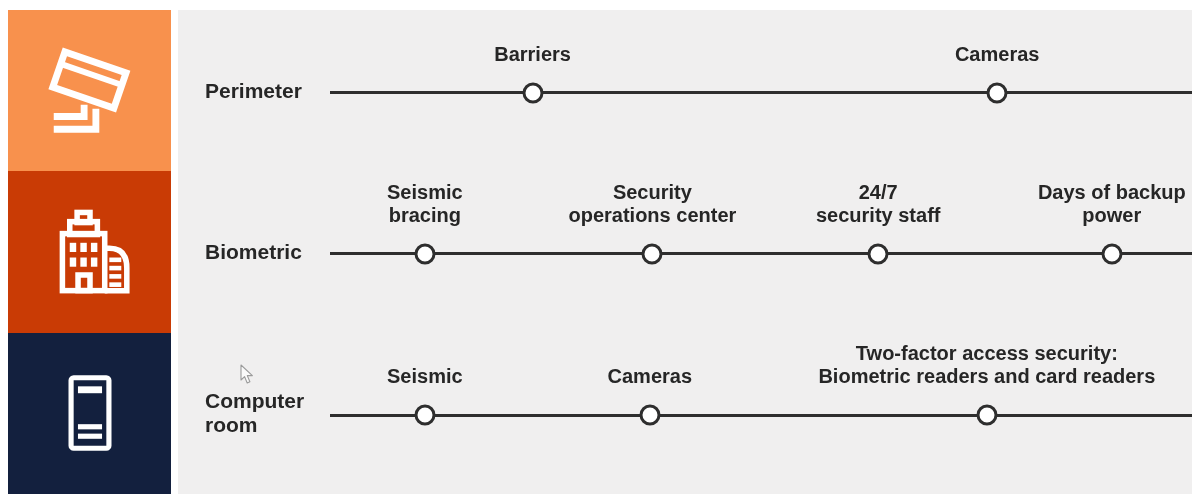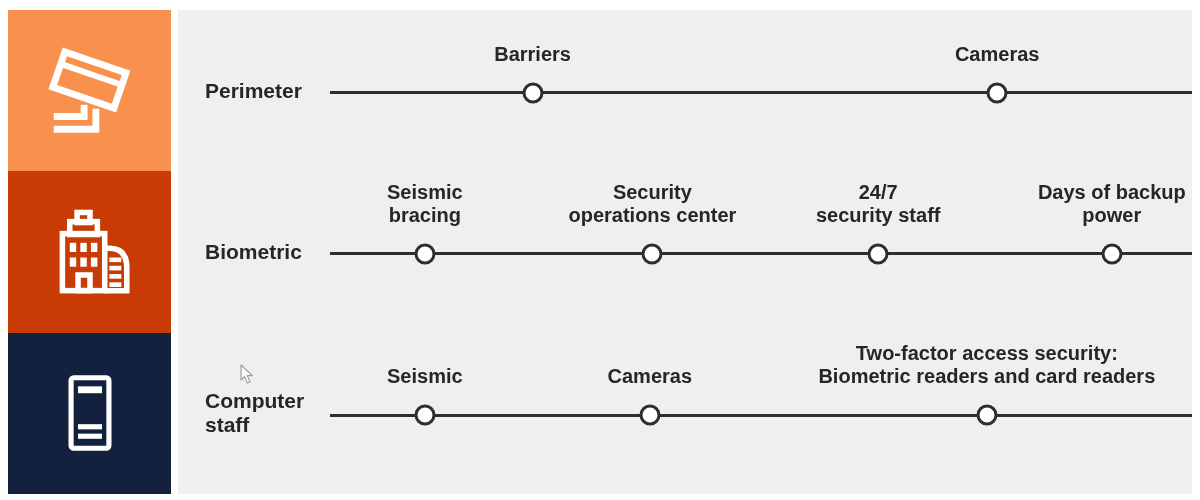--- a/index.html
+++ b/index.html
@@ -139,21 +139,21 @@
         </div>
         <div class="node" style="left:90.7%">
           <div class="node-label">Days of backup
 power</div>
         </div>
       </div>
     </section>
 
     <section class="row">
       <div class="row-label">Computer
-staff</div>
+room</div>
       <div class="line"></div>
       <div class="nodes">
         <div class="node" style="left:11.0%">
           <div class="node-label">Seismic</div>
         </div>
         <div class="node" style="left:37.1%">
           <div class="node-label">Cameras</div>
         </div>
         <div class="node" style="left:76.2%">
           <div class="node-label">Two-factor access security:

